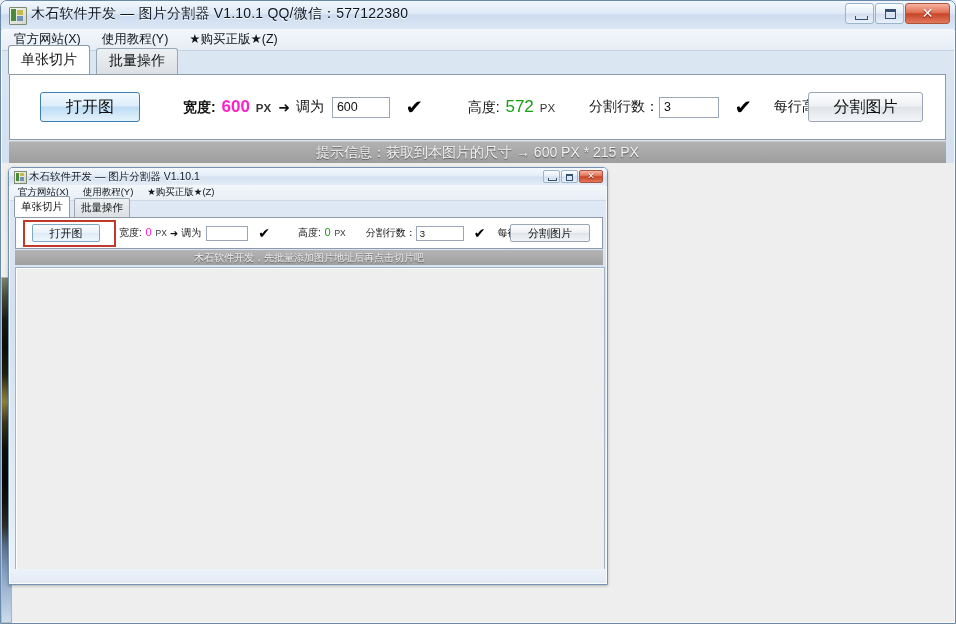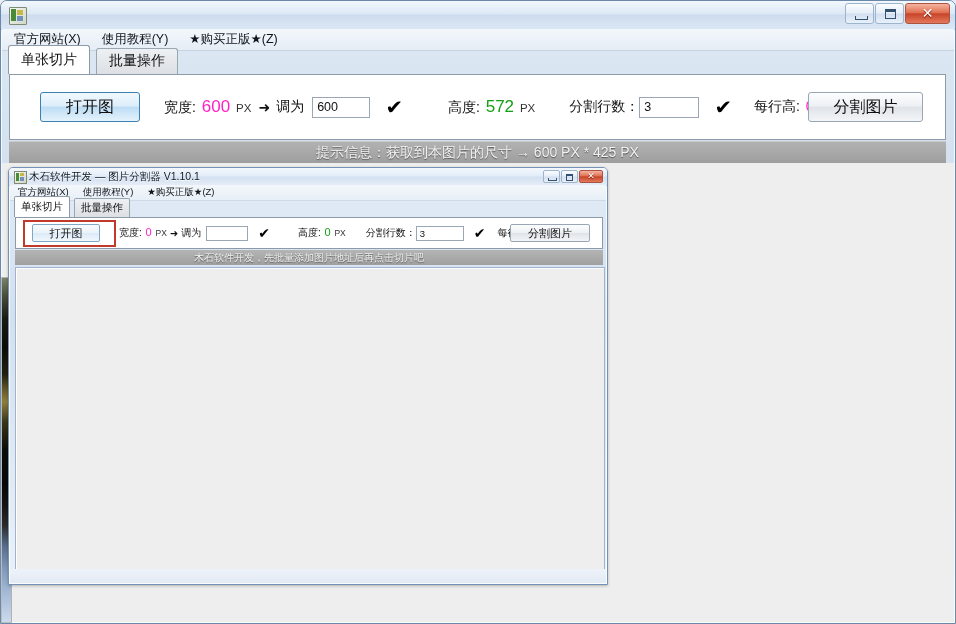--- a/index.html
+++ b/index.html
@@ -285,20 +285,21 @@
 <body>
 
 <div class="win-outer">
 
   <div class="titlebar">
     <div class="title-icon">
       <i class="g1"></i>
         <i class="g2"></i>
         <i class="g3"></i>
     </div>
+    <div class="title-text">木石软件开发 — 图片分割器 V1.10.1    QQ/微信：577122380</div>
     <div class="win-buttons">
       <div class="wbtn">
           <span class="min-glyph"></span>
         </div>
       <div class="wbtn">
           <span class="max-glyph"></span>
         </div>
       <div class="wbtn close">
           <span class="close-glyph">✕</span>
         </div>
@@ -313,21 +314,21 @@
 
   <div class="tabstrip">
     <div class="tab active">单张切片</div>
     <div class="tab">批量操作</div>
   </div>
 
   <div class="tabpanel">
     <div class="toolrow">
       <div class="btn3d btn-open">打开图</div>
 
-      <div class="lbl" style="margin-left:24px;">
+      <div class="lbl" style="margin-left:43px;font-weight:bold;">
         <span>宽度:</span>
         <span class="v-pink" style="font-size:17px;padding:0 2px;">600</span>
         <span class="px">PX</span>
       </div>
 
       <span class="arrow" style="margin-left:5px;">➜</span>
 
       <div class="lbl" style="margin-left:4px;">调为</div>
 
       <input class="txtbox" style="margin-left: 8px;" type="text" value="600">
@@ -346,21 +347,21 @@
 
       <div class="lbl" style="margin-left:22px;">
         <span>每行高:</span>
         <span class="v-pink" style="padding-left:2px;">0</span>
       </div>
 
       <div class="btn3d btn-split">分割图片</div>
     </div>
   </div>
 
-  <div class="statusbar">提示信息：获取到本图片的尺寸 → 600 PX * 425 PX</div>
+  <div class="statusbar">提示信息：获取到本图片的尺寸 → 600 PX * 215 PX</div>
 
   <div class="outer-body"></div>
 </div>
 
 <div class="img-sliver"></div>
 
 <div class="win-inner">
 
   <div class="i-titlebar">
     <div class="i-title-icon">

